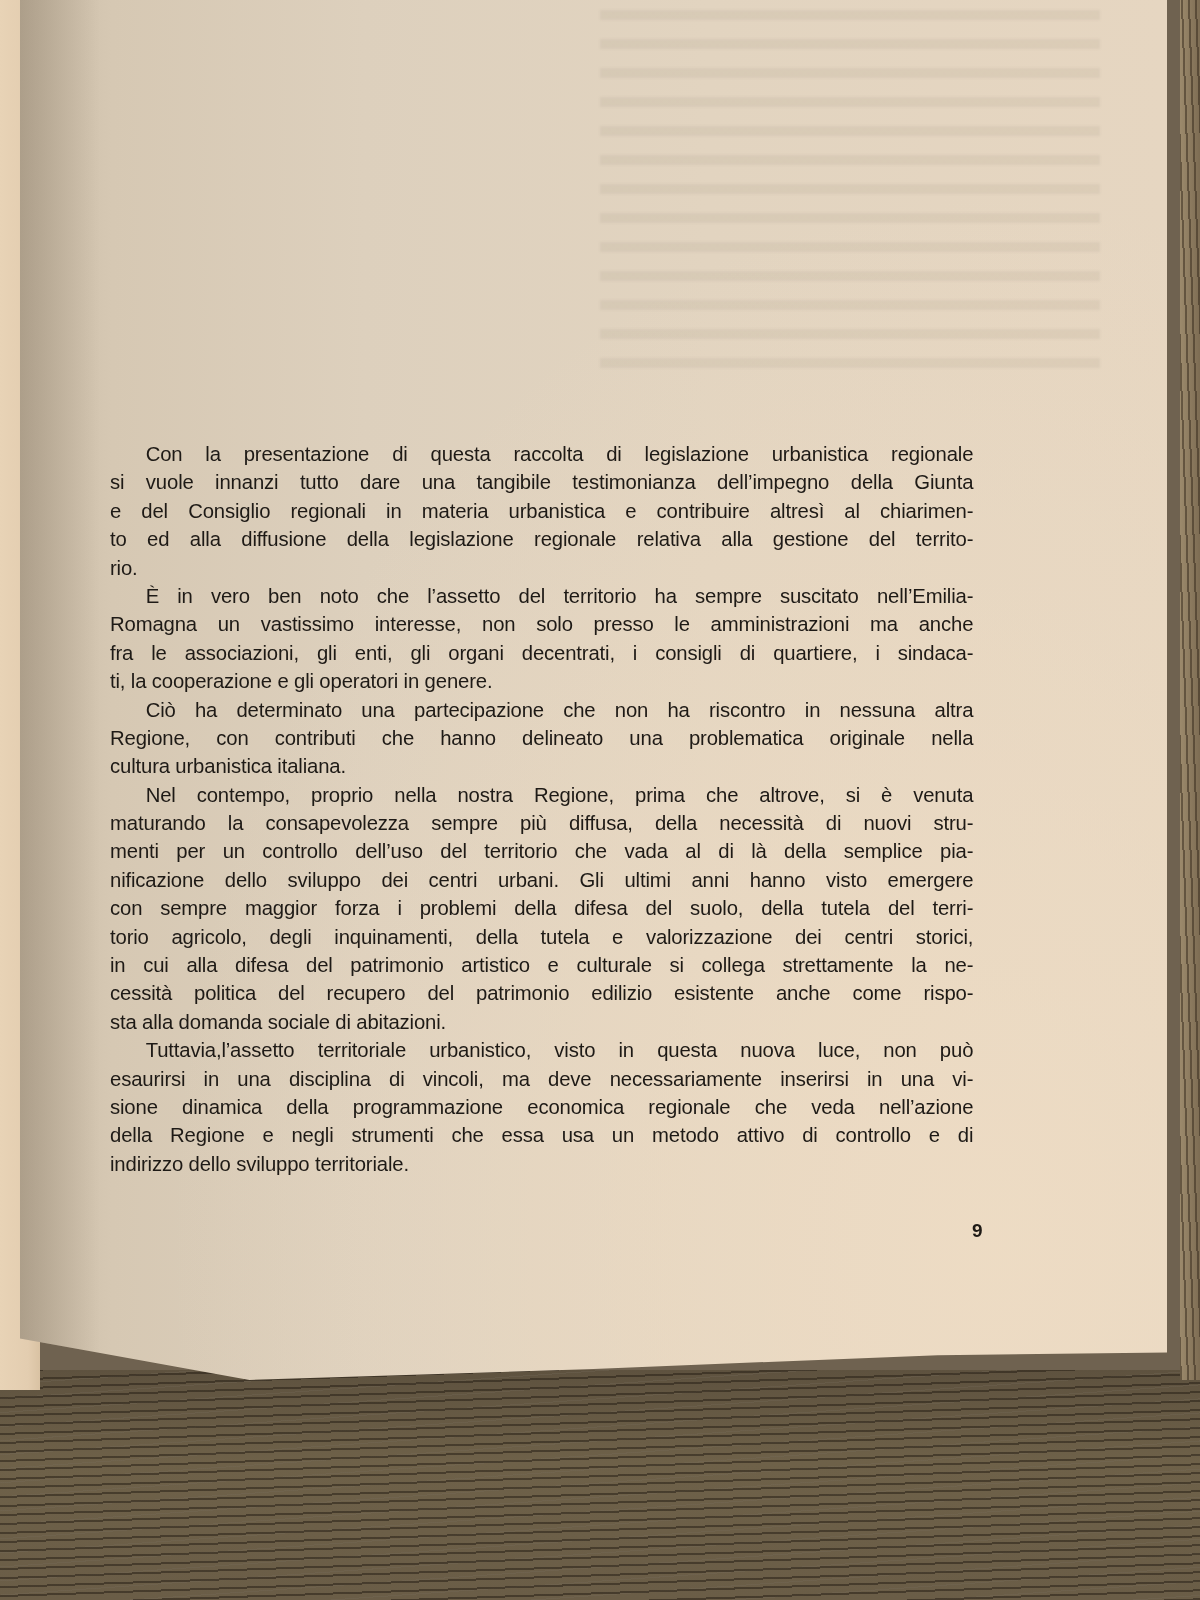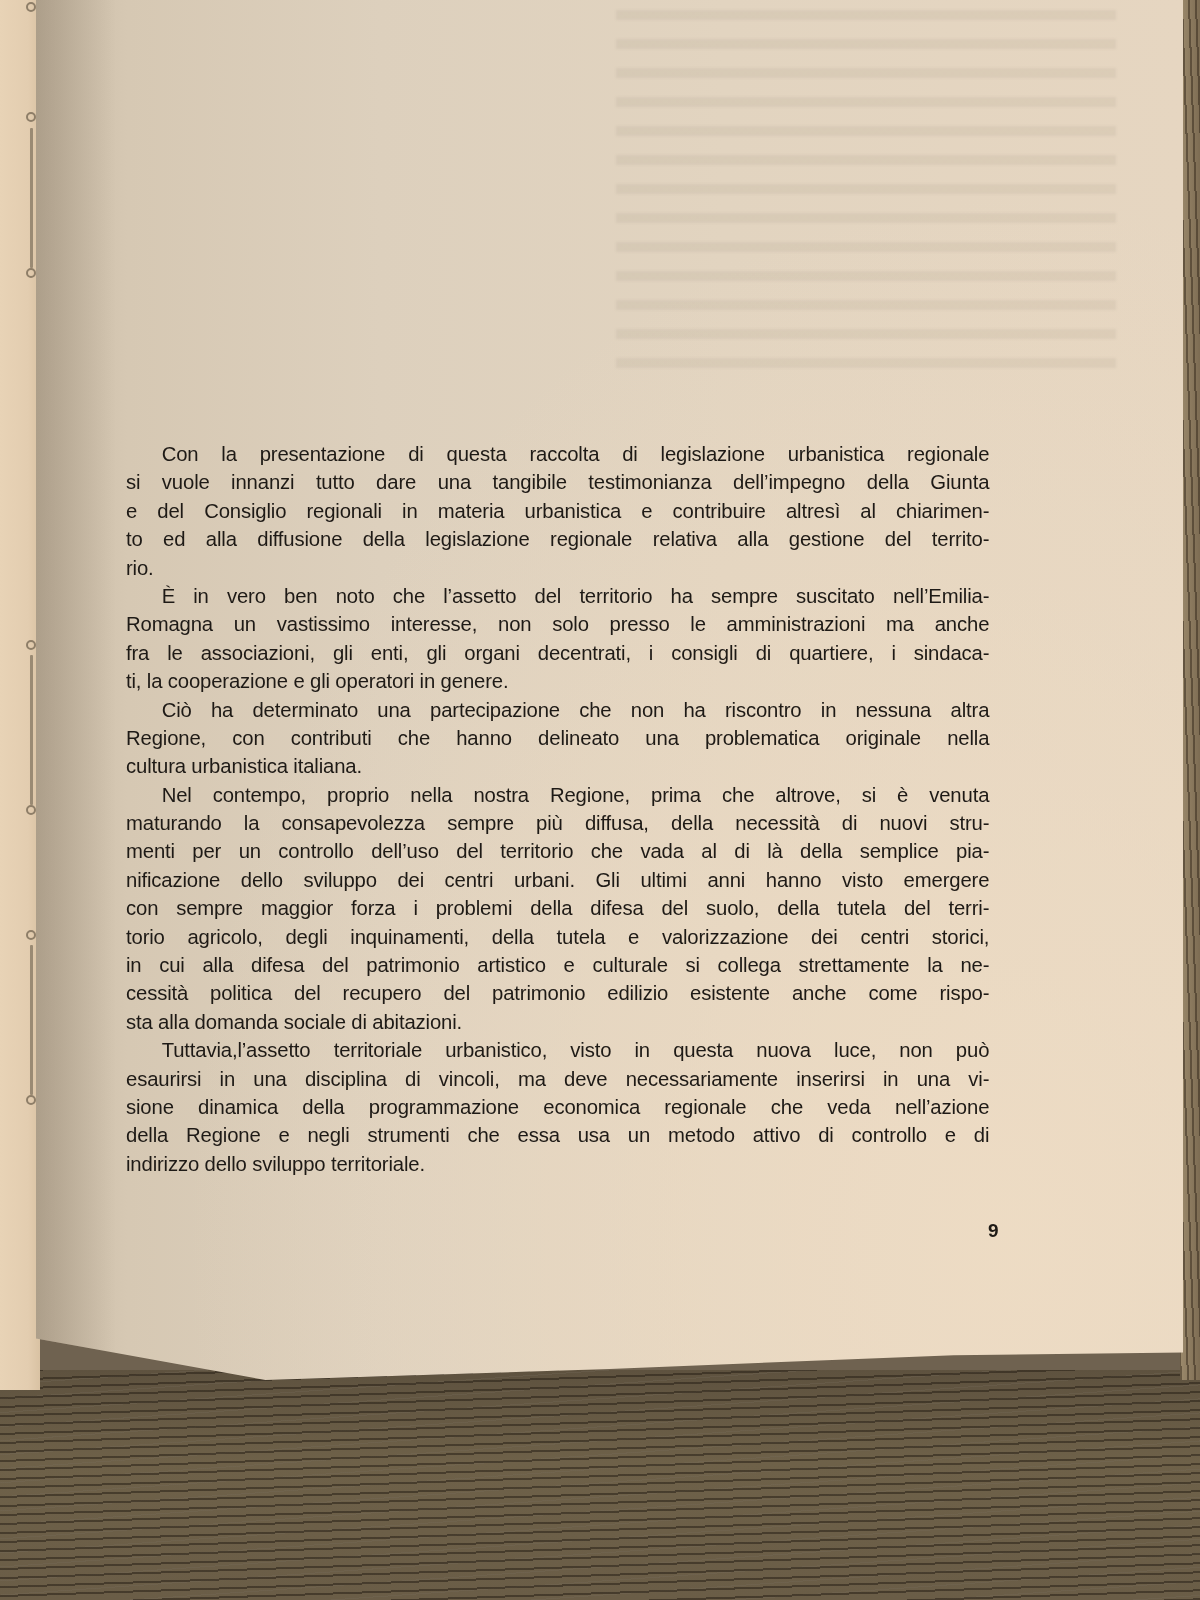--- a/index.html
+++ b/index.html
@@ -51,21 +51,21 @@
       position: absolute;
       left: 26px;
       width: 10px; height: 10px;
       border-radius: 50%;
       border: 2px solid #8e7e68;
       box-sizing: border-box;
     }
     
     .page {
       position: absolute;
-      left: 36px; top: 0;
+      left: 20px; top: 0;
       width: 1147px; height: 1380px;
       background:
         radial-gradient(ellipse at 85% 90%, rgba(238,220,196,0.9) 0%, rgba(238,220,196,0) 60%),
         linear-gradient(90deg, #c9bba6 0%, #d6c8b3 8%, #ddd0bd 30%, #e2d4c0 60%, #e6d6c1 100%);
       border-bottom-left-radius: 30px 12px;
       clip-path: polygon(0 0, 100% 0, 100% 98%, 80% 98.2%, 50% 99.2%, 20% 100%, 0 97%);
     }
     .page-shadow-left {
       position: absolute;
       left: 0; top: 0;

